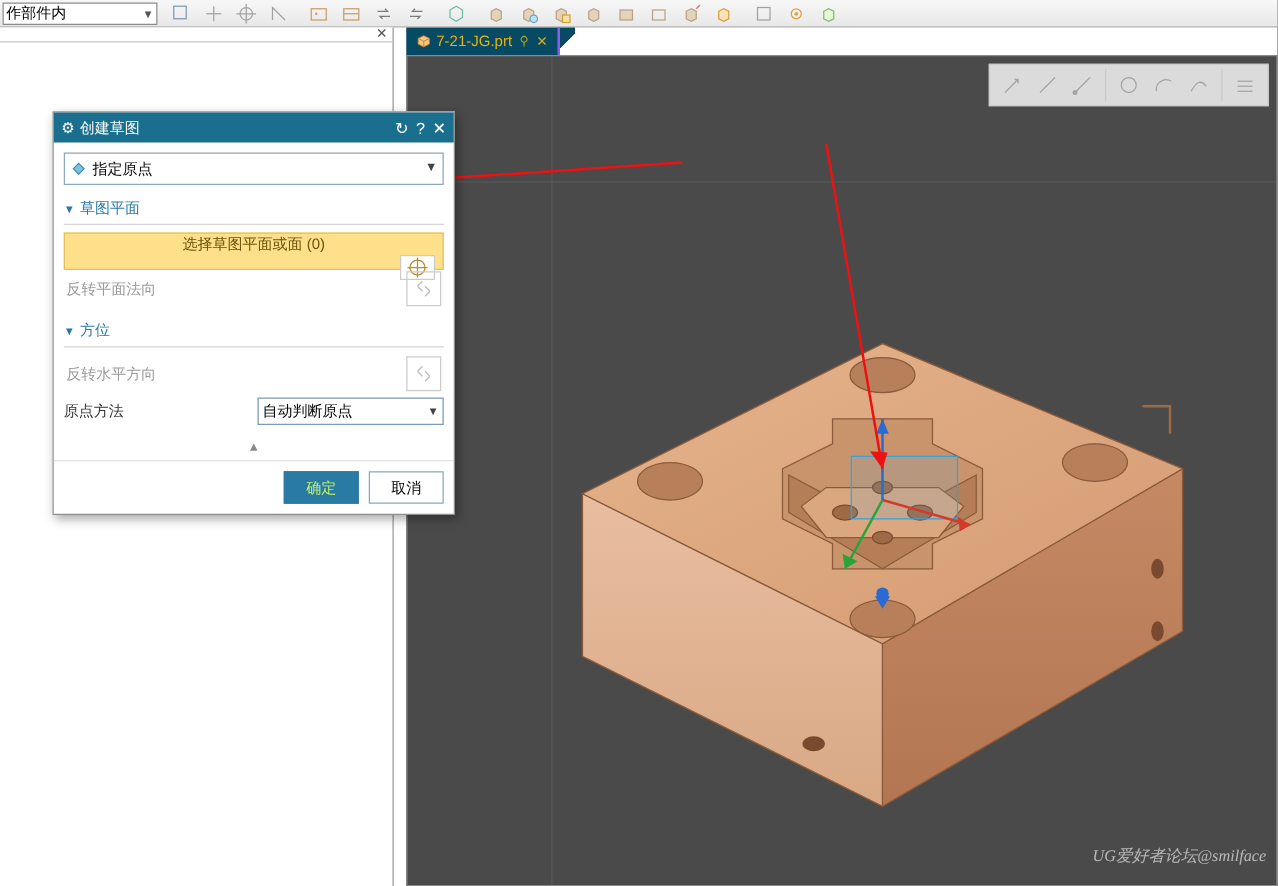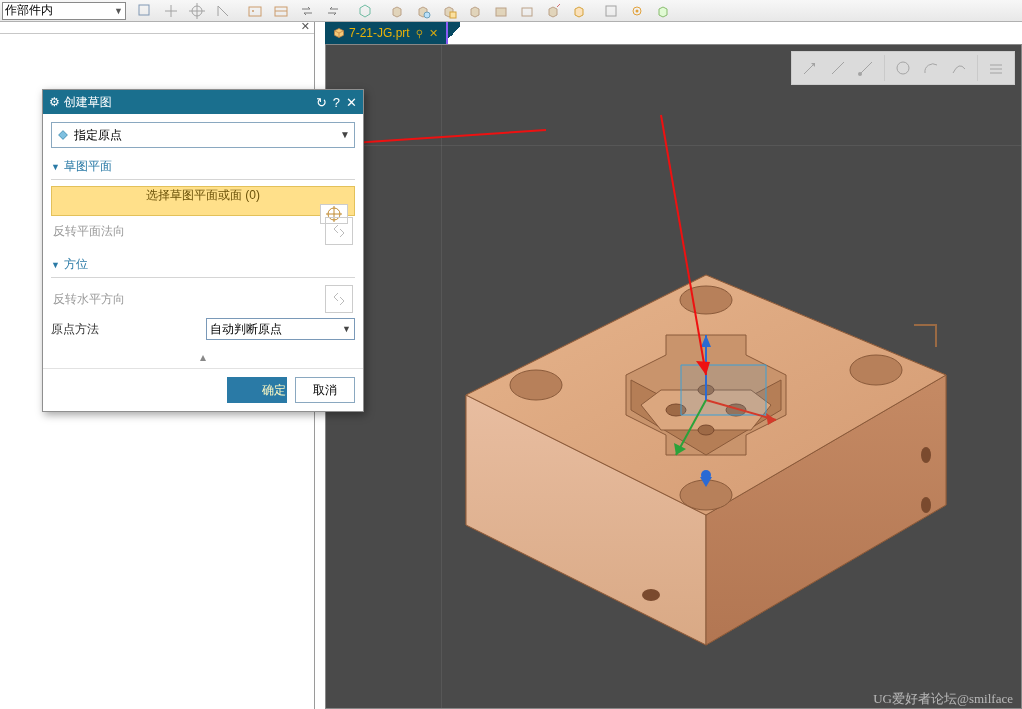--- a/index.html
+++ b/index.html
@@ -64,23 +64,23 @@
 .two-col .lbl { width: 155px; color: #333; }
 .two-col .lbl.disabled { color: #9a9a9a; }
 .two-col .val { flex: 1; }
 .two-col select, .two-col .pseudo-select { width: 100%; height: 22px; border: 1px solid #7a99b8; background: #fff; font-size: 12px; padding-left: 3px; display: flex; align-items: center; justify-content: space-between; }
 .two-col .pseudo-select .tri { font-size: 9px; margin-right: 3px; color: #444; }
 .icon-pair { display: flex; gap: 4px; }
 .icon-pair .ib { width: 28px; height: 28px; border: 1px solid #ccc; display: flex; align-items: center; justify-content: center; }
 .collapse-bar { height: 14px; display: flex; align-items: center; justify-content: center; color: #888; margin-top: 6px; }
 .dlg-buttons { display: flex; justify-content: flex-end; gap: 8px; padding: 8px; border-top: 1px solid #e2e2e2; margin-top: 4px; }
 .btn { height: 26px; min-width: 60px; border: 1px solid #8aa8c0; background: #fff; display: flex; align-items: center; justify-content: center; cursor: pointer; }
-.btn.primary { background: #2a7aa6; color: #fef9c3; border-color: #2a7aa6; justify-content: flex-end; }
-
-.watermark { position: absolute; right: 8px; bottom: 0; color: rgba(255,255,255,.6); font-size: 13px; font-family: Georgia, serif; }
+.btn.primary { background: #2a7aa6; color: #bef264; border-color: #2a7aa6; }
+
+.watermark { position: absolute; right: 8px; bottom: 14px; color: rgba(255,255,255,.6); font-style: italic; font-size: 13px; font-family: Georgia, serif; }
 </style>
 </head>
 <body>
 
 <div class="toolbar">
   <div class="combo">
     <span>作部件内</span>
     <span class="tri">▼</span>
   </div>
   <span class="sep"></span>

